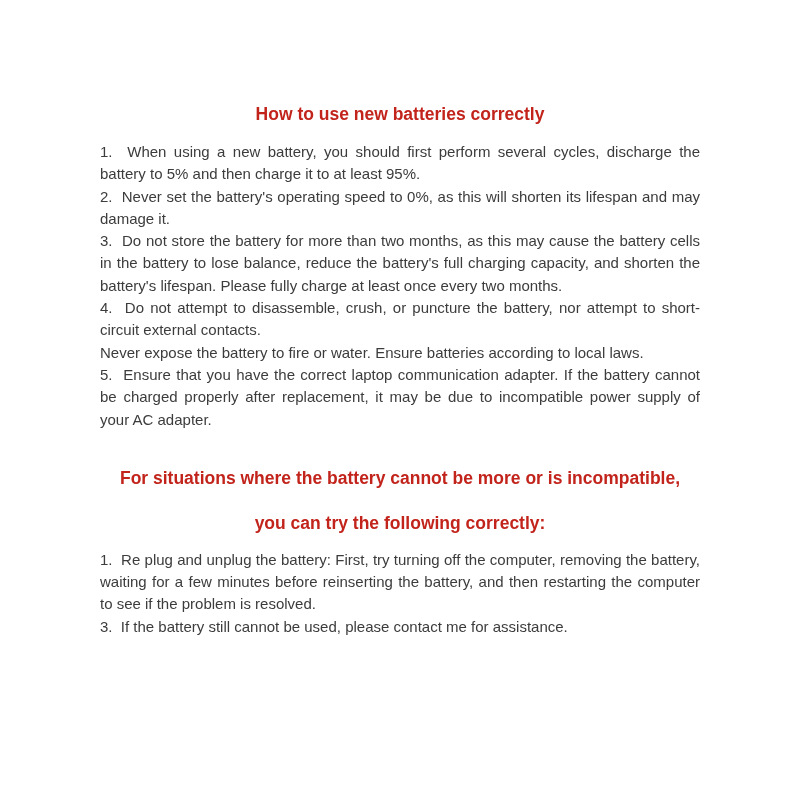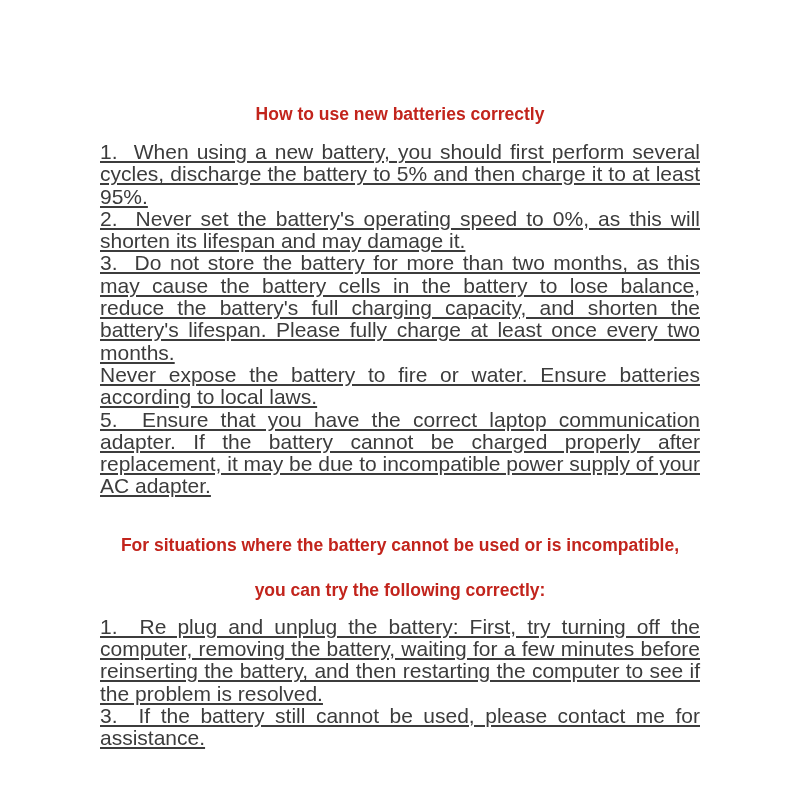--- a/index.html
+++ b/index.html
@@ -37,45 +37,45 @@
   }
   .title-2a{
     margin-top:36px;
   }
   .title-2b{
     margin-top:23px;
     margin-bottom:15px;
   }
   .body-text{
     color:var(--text);
-    font-size:21px;
+    font-size:15px;
     line-height:22.3px;
-    text-decoration:underline;
   }
   .body-text p{
     margin:0;
     text-align:justify;
   }
 </style>
 </head>
 <body>
 
 <div class="page">
 
   <h1 class="red-heading title-1">How to use new batteries correctly</h1>
 
   <div class="body-text">
       <p>1.&nbsp; When using a new battery, you should first perform several cycles, discharge the battery to 5% and then charge it to at least 95%.</p>
       <p>2.&nbsp; Never set the battery's operating speed to 0%, as this will shorten its lifespan and may damage it.</p>
       <p>3.&nbsp; Do not store the battery for more than two months, as this may cause the battery cells in the battery to lose balance, reduce the battery's full charging capacity, and shorten the battery's lifespan. Please fully charge at least once every two months.</p>
+      <p>4.&nbsp; Do not attempt to disassemble, crush, or puncture the battery, nor attempt to short-circuit external contacts.</p>
       <p>Never expose the battery to fire or water. Ensure batteries according to local laws.</p>
       <p>5.&nbsp; Ensure that you have the correct laptop communication adapter. If the battery cannot be charged properly after replacement, it may be due to incompatible power supply of your AC adapter.</p>
     </div>
 
-  <h2 class="red-heading title-2a">For situations where the battery cannot be used or is incompatible,</h2>
+  <h2 class="red-heading title-2a">For situations where the battery cannot be more or is incompatible,</h2>
 
   <h2 class="red-heading title-2b">you can try the following correctly:</h2>
 
   <div class="body-text">
       <p>1.&nbsp; Re plug and unplug the battery: First, try turning off the computer, removing the battery, waiting for a few minutes before reinserting the battery, and then restarting the computer to see if the problem is resolved.</p>
       <p>3.&nbsp; If the battery still cannot be used, please contact me for assistance.</p>
     </div>
 
 </div>
 

